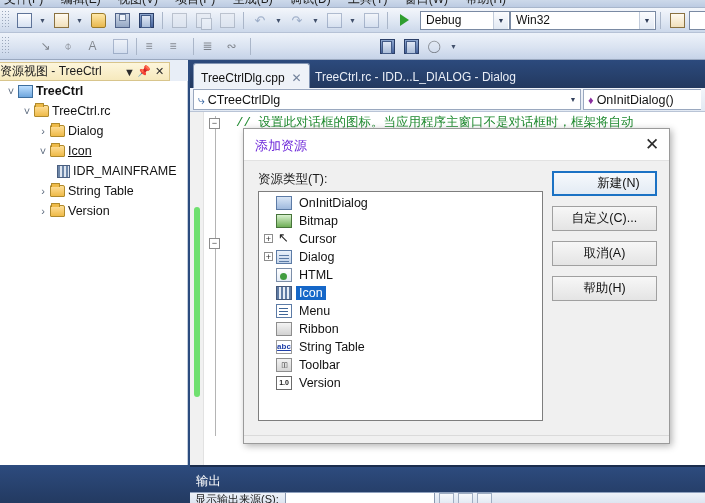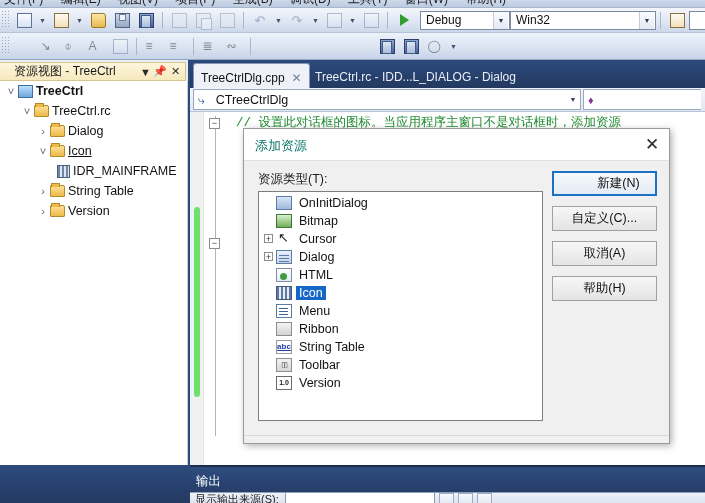--- a/index.html
+++ b/index.html
@@ -85,24 +85,24 @@
   }
   .tinybox { width: 50px; height: 19px; background: #fff; border: 1px solid #7a8aa3; flex: none; }
 
   
   .leftdock {
     position: absolute; left: 0; top: 60px; width: 190px; height: 443px;
     background: #e8eef7;
     border-right: 2px solid #2b4b7e;
   }
   .rv-header {
-    position: absolute; left: 0; top: 2px; width: 186px; height: 19px;
+    position: absolute; left: 0; top: 2px; width: 170px; height: 19px;
     background: linear-gradient(#fdf6dc,#f6e9bd);
     border: 1px solid #d8c58c; border-left: none;
-    display: flex; align-items: center; padding: 0 2px 0 14px;
+    display: flex; align-items: center; padding: 0 2px 0 0;
   }
   .rv-title { flex: 1; font-size: 12px; color: #1a1a1a; white-space: nowrap; }
   .rv-btn { width: 15px; height: 15px; display: flex; align-items: center; justify-content: center; color: #2b2b2b; font-size: 11px; }
   .rv-body {
     position: absolute; left: 0; top: 21px; width: 188px; height: 420px;
     background: #ffffff; border-right: 1px solid #c4cedd;
   }
   .tnode { display: flex; align-items: center; height: 20px; white-space: nowrap; }
   .tw { width: 14px; text-align: center; color: #8896aa; font-size: 10px; flex: none; }
   .tw.none { color: transparent; }
@@ -142,21 +142,21 @@
   .navbar {
     position: absolute; left: 190px; top: 88px; width: 515px; height: 24px;
     background: linear-gradient(#f2f5fa,#e2e9f3);
     border-bottom: 1px solid #b9c4d6;
     display: flex; align-items: center;
   }
   .navcombo {
     height: 21px; background: #ffffff; border: 1px solid #9aa8bf;
     display: flex; align-items: center; padding-left: 4px; font-size: 12.5px; color: #111;
   }
-  .navcombo .nval { flex: 1; white-space: nowrap; overflow: hidden; margin-left: 8px; }
+  .navcombo .nval { flex: 1; white-space: nowrap; overflow: hidden; }
   .navcombo .ndd { width: 14px; text-align: center; font-size: 7px; color: #33415c; }
   .memico { color: #8a2f9e; font-size: 11px; margin-right: 3px; }
   .clsico { color: #2f5f9e; font-size: 12px; margin-right: 3px; }
 
   
   .editor {
     position: absolute; left: 190px; top: 112px; width: 515px; height: 353px;
     background: #ffffff; overflow: hidden;
   }
   .ed-gutter {
@@ -222,21 +222,21 @@
     position: absolute; left: 243px; top: 128px; width: 427px; height: 316px;
     background: #f0f0f0;
     border: 1px solid #9a9a9a;
     box-shadow: 2px 2px 7px rgba(0,0,0,.30);
   }
   .dlg-title {
     position: absolute; left: 0; top: 0; width: 425px; height: 32px;
     background: #ffffff; border-bottom: 1px solid #e2e2e2;
   }
   .dlg-title .t {
-    position: absolute; left: 11px; top: 8px; font-size: 13px; color: #0f766e;
+    position: absolute; left: 11px; top: 8px; font-size: 13px; color: #6d28d9;
   }
   .dlg-close {
     position: absolute; right: 6px; top: 5px; width: 22px; height: 21px;
     display: flex; align-items: center; justify-content: center;
     font-size: 17px; color: #2b2b2b; line-height: 1;
   }
   .dlg-lbl {
     position: absolute; left: 14px; top: 42px; font-size: 12.5px; color: #1a1a1a;
   }
   .dlg-list {
@@ -507,34 +507,35 @@
   </div>
 
   <div class="navbar">
     <div class="navcombo" style="width:388px; margin-left:3px;">
       <span class="clsico">⤷</span>
       <span class="nval">CTreeCtrlDlg</span>
       <span class="ndd">▼</span>
     </div>
     <div class="navcombo" style="width:118px; margin-left:2px; border-right:none;">
       <span class="memico">♦</span>
+      <span class="nval">OnInitDialog()</span>
     </div>
   </div>
 
   <div class="editor">
     <div class="ed-gutter">
       <div class="changebar"></div>
     </div>
     <div class="ed-outline">
       <div class="outline-line"></div>
       <div class="obox" style="top:6px;">−</div>
       <div class="obox" style="top:126px;">−</div>
     </div>
     <div class="ed-code">
-      <div class="code-line cmt" style="top:2px; left:10px;">// 设置此对话框的图标。当应用程序主窗口不是对话框时，添加资源</div>
+      <div class="code-line cmt" style="top:2px; left:10px;">// 设置此对话框的图标。当应用程序主窗口不是对话框时，框架将自动</div>
       <div class="code-line brace" style="top:312px; left:56px;">}</div>
     </div>
   </div>
 
 
   <div class="outdock">
     <div class="out-title">输出</div>
     <div class="out-toolrow">
       <span class="out-lbl">显示输出来源(S):</span>
       <span class="out-combo"></span>

